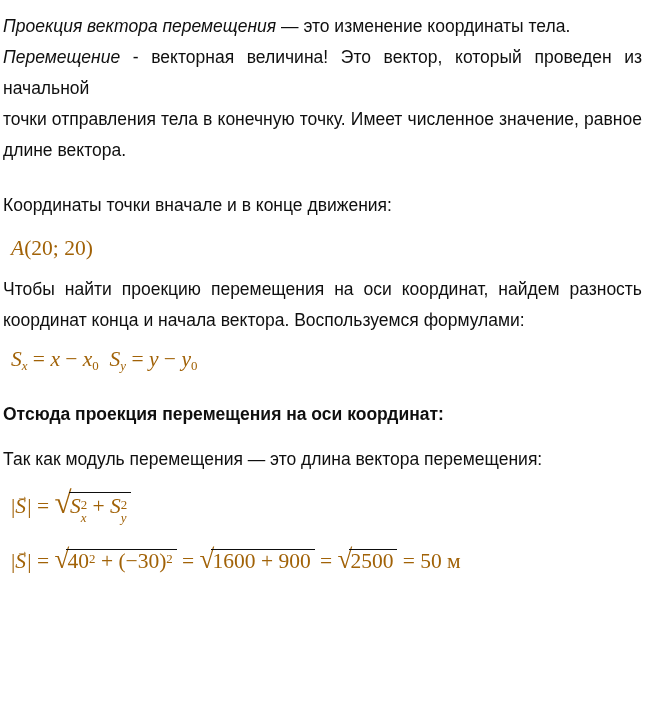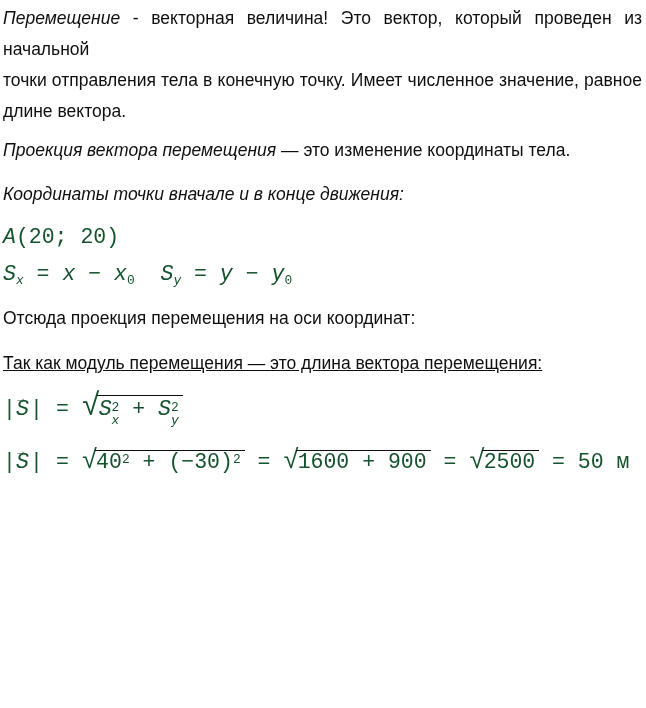--- a/index.html
+++ b/index.html
@@ -19,25 +19,26 @@
     line-height: 31px;
   }
   .jline {
     text-align: justify;
     text-align-last: justify;
   }
   em { font-style: italic; }
 
   
   .formula, .formula-inline {
-    font-family: Liberation Mono, monospace;
+    font-family: Liberation Serif, serif;
     font-size: 21.5px;
     line-height: 27px;
     white-space: pre-wrap;
-    color: #14532d;
+    color: #a16207;
+    margin-left: 8px;
   }
   .tk { white-space: pre-wrap; }
   .tk-v { font-style: italic; }
   .tk-sub  { font-size: 0.6em; font-style: italic; vertical-align: -0.33em; }
   .tk-subr { font-size: 0.6em; vertical-align: -0.33em; }
   .tk-sup  { font-size: 0.6em; vertical-align: 0.4em; }
 
   .tk-vec { font-style: italic; position: relative; margin-right: 0.06em; }
   .vec-arrow {
     position: absolute; left: 0.12em; top: -0.24em;
@@ -65,54 +66,58 @@
   .tk-ss {
     display: inline-flex; flex-direction: column; align-items: flex-start;
     font-size: 0.6em; line-height: 1.05;
     vertical-align: 0.35em; text-align: left;
   }
   .ss-sup { font-style: normal; }
   .ss-sub { font-style: italic; }
 
   
   .mt-p2   { margin-top: 8px; }
-  .mt-p3   { margin-top: 13px; font-style: italic; }
+  .mt-p3   { margin-top: 24px; }
   .mt-fa   { margin-top: 14px; }
   .mt-fb   { margin-top: 15px; }
   .mt-p4   { margin-top: 12px; }
   .mt-fdefs{ margin-top: 10px; }
-  .mt-p5   { margin-top: 9px; }
+  .mt-p5   { margin-top: 19px; font-weight: bold; }
   .mt-fsx  { margin-top: 15px; }
   .mt-fsy  { margin-top: 15px; }
-  .mt-p6   { margin-top: 14px; text-decoration: underline; }
+  .mt-p6   { margin-top: 14px; }
   .mt-fmod { margin-top: 12px; }
   .mt-fcalc{ margin-top: 20px; }
 </style>
 </head>
 <body>
 
 <div class="doc">
 
+  <div class="paragraph mt-p2">
+    <div class="line"><em>Проекция вектора перемещения</em><span> — это изменение координаты тела.</span></div>
+  </div>
+
   <div class="paragraph">
     <div class="line jline"><em>Перемещение</em><span> - векторная величина! Это вектор, который проведен из начальной</span></div>
     <div class="line jline">точки отправления тела в конечную точку. Имеет численное значение, равное</div>
     <div class="line">длине вектора.</div>
-  </div>
-
-  <div class="paragraph mt-p2">
-    <div class="line"><em>Проекция вектора перемещения</em><span> — это изменение координаты тела.</span></div>
   </div>
 
   <div class="paragraph mt-p3">
     <div class="line">Координаты точки вначале и в конце движения:</div>
   </div>
 
   <div class="formula mt-fa"><span class="tk tk-v">A</span><span class="tk tk-r">(20; 20)</span></div>
 
 
+  <div class="paragraph mt-p4">
+    <div class="line jline">Чтобы найти проекцию перемещения на оси координат, найдем разность</div>
+    <div class="line">координат конца и начала вектора. Воспользуемся формулами:</div>
+  </div>
 
   <div class="formula mt-fdefs"><span class="tk tk-v">S</span><span class="tk tk-sub">x</span><span class="tk tk-r"> = </span><span class="tk tk-v">x</span><span class="tk tk-r"> − </span><span class="tk tk-v">x</span><span class="tk tk-subr">0</span><span class="tk tk-r">  </span><span class="tk tk-v">S</span><span class="tk tk-sub">y</span><span class="tk tk-r"> = </span><span class="tk tk-v">y</span><span class="tk tk-r"> − </span><span class="tk tk-v">y</span><span class="tk tk-subr">0</span></div>
 
   <div class="paragraph mt-p5">
     <div class="line">Отсюда проекция перемещения на оси координат:</div>
   </div>
 
 
 
   <div class="paragraph mt-p6">

